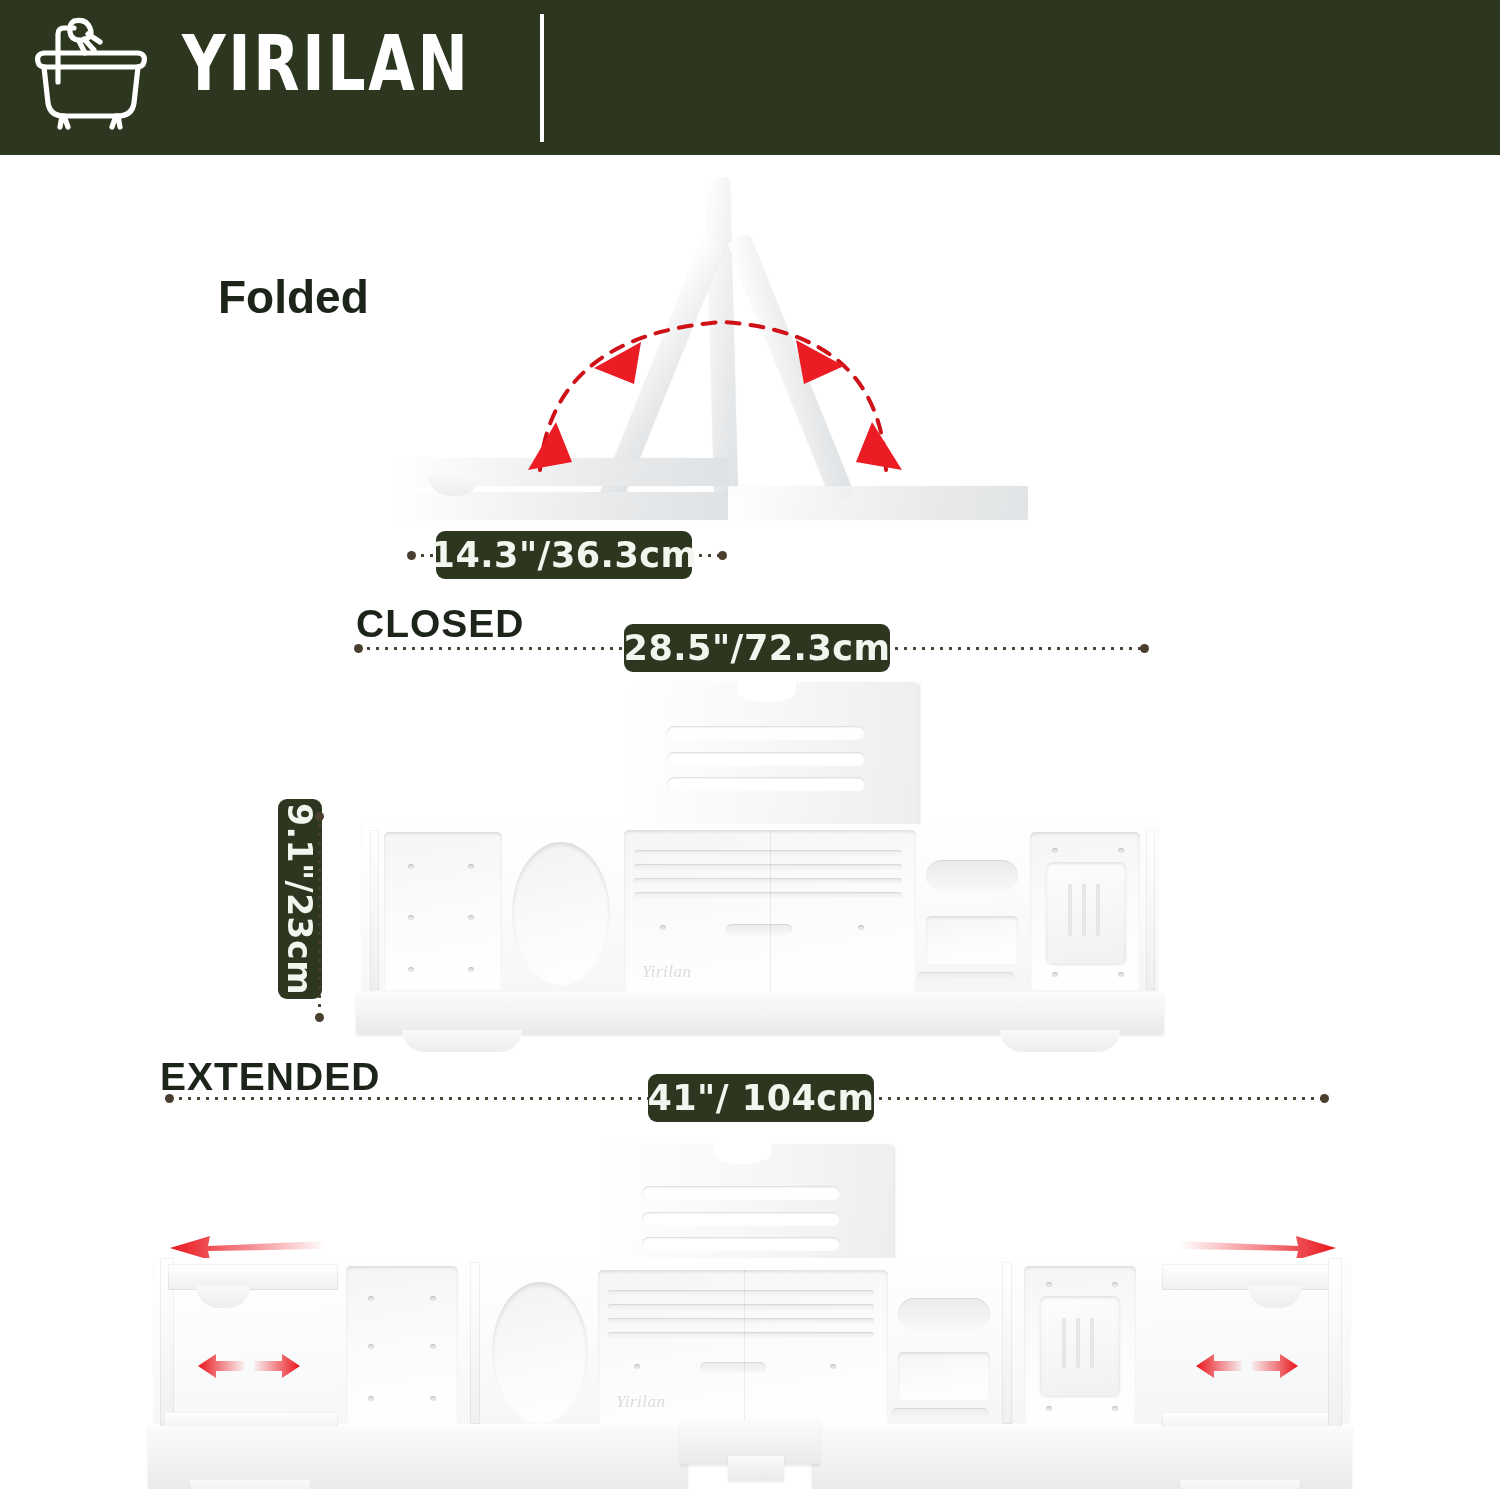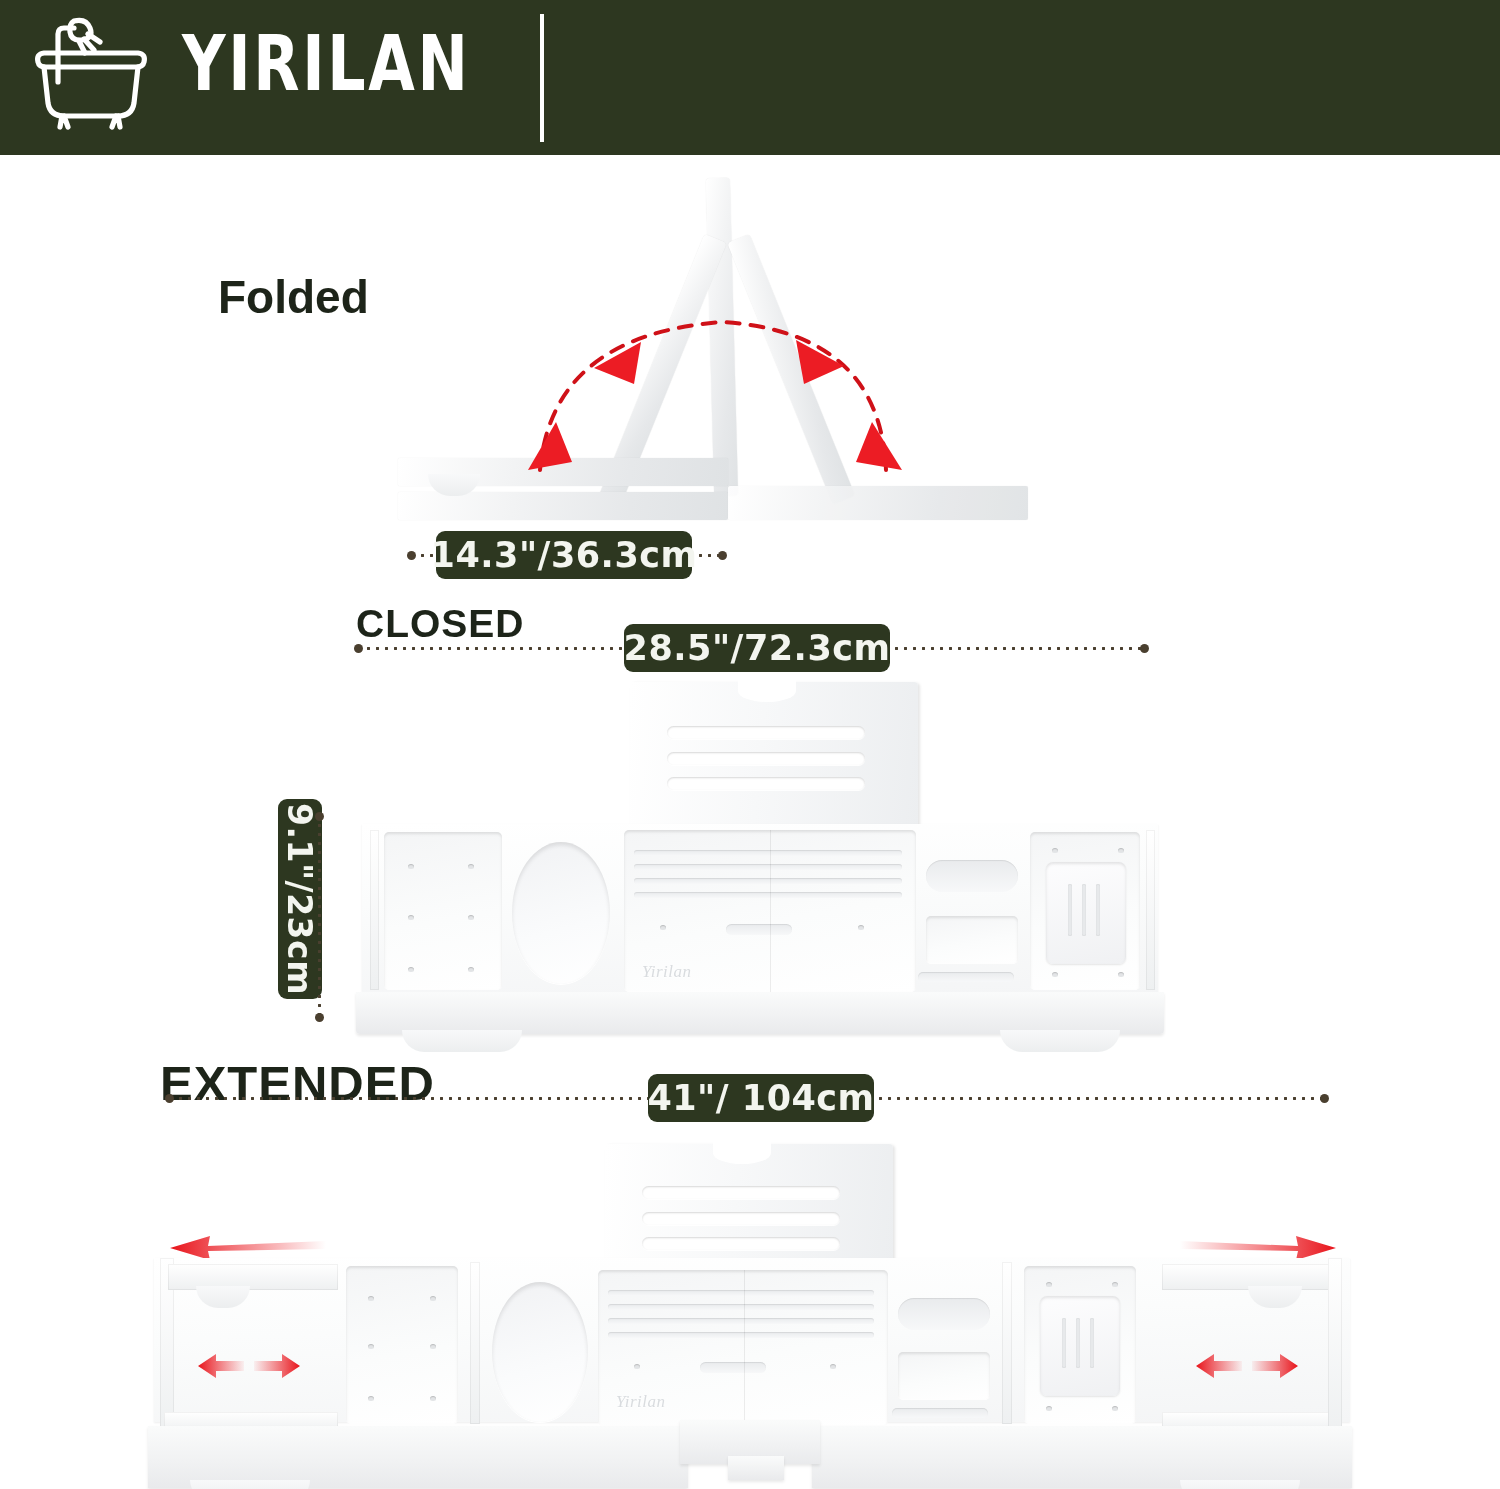--- a/index.html
+++ b/index.html
@@ -263,21 +263,21 @@
   <div class="screw" style="left:778px;top:176px;"></div>
   <div class="screw" style="left:712px;top:300px;"></div>
   <div class="screw" style="left:778px;top:300px;"></div>
   <div class="rail" style="left:806px;top:158px;width:9px;height:160px;"></div>
 
   <div class="tray-front" style="left:16px;top:320px;width:808px;height:42px;border-radius:0 0 4px 4px;"></div>
   <div class="leg-foot" style="left:62px;top:358px;width:120px;height:22px;"></div>
   <div class="leg-foot" style="left:660px;top:358px;width:120px;height:22px;"></div>
 </div>
 
-<div class="sect-label" style="left:160px;top:1055px;font-size:49px;letter-spacing:1px;">EXTENDED</div>
+<div class="sect-label" style="left:160px;top:1055px;font-size:39px;letter-spacing:1px;">EXTENDED</div>
 
 <div class="enddot" style="left:165px;top:1094px;"></div>
 <div class="dotline" style="left:176px;top:1097px;width:474px;"></div>
 <div class="badge" style="left:648px;top:1074px;width:226px;height:48px;font-size:35px;">41"/ 104cm</div>
 <div class="dotline" style="left:876px;top:1097px;width:446px;"></div>
 <div class="enddot" style="left:1320px;top:1094px;"></div>
 
 <div style="position:absolute;left:140px;top:1130px;width:1225px;height:359px;">
 
   <div class="stand" style="left:465px;top:14px;width:288px;height:168px;"></div>

